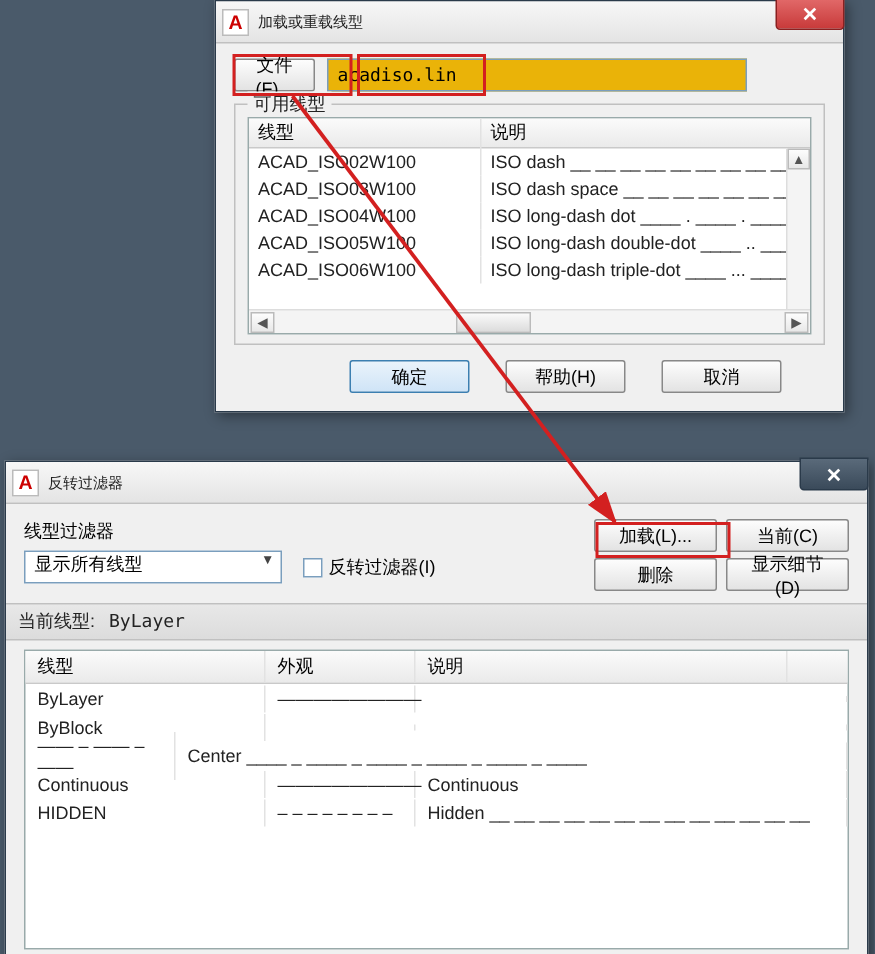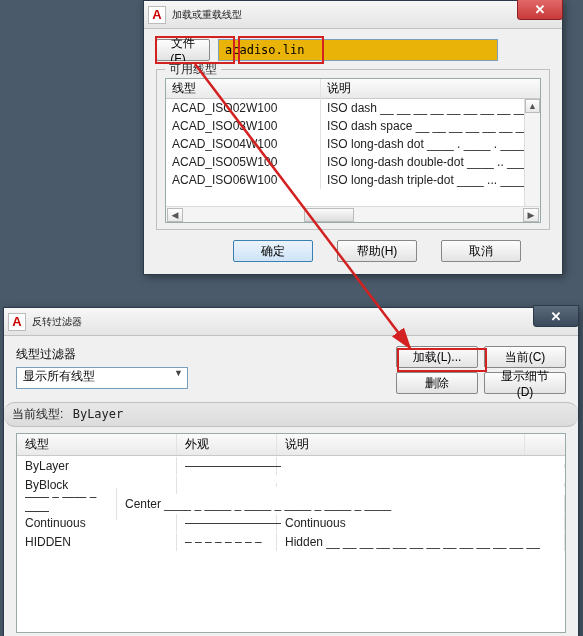--- a/index.html
+++ b/index.html
@@ -145,21 +145,21 @@
     display: flex; align-items: flex-start; justify-content: space-between;
     padding: 0 4px 0 6px; font-size: 12px;
   }
   .combo .chev { font-size: 9px; color: #444; }
   .chk { width: 13px; height: 13px; border: 1px solid #7a9ebd; background: #fff; display: inline-block; }
   .rightbtns { display: grid; grid-template-columns: auto auto; gap: 4px 6px; margin-left: auto; }
   .rightbtns .btn { width: 82px; }
   .curline {
     background: linear-gradient(#e8e8e8,#dcdcdc);
     border-top: 1px solid #c0c0c0; border-bottom: 1px solid #c0c0c0;
-    padding: 3px 8px; font-size: 12px; color: #222; border-radius: 11px;
+    padding: 3px 8px; font-size: 12px; color: #222;
   }
   .table2 {
     background: #fff; border: 1px solid #9aa;
     height: 200px;
   }
   .t2head, .t2row { display: flex; font-size: 12px; }
   .t2head {
     background: linear-gradient(#fbfbfb,#eaeaea);
     border-bottom: 1px solid #c9c9c9;
     height: 22px; align-items: center;
@@ -252,20 +252,24 @@
   </div>
   <div class="body-pad" style="padding-bottom:0;">
     <div class="filterrow" style="align-items:flex-start;">
       <div>
         <div style="font-size:12px;margin-bottom:4px;">线型过滤器</div>
         <div style="display:flex;align-items:center;gap:14px;">
           <div class="combo">
             <span>显示所有线型</span>
             <span class="chev">▼</span>
           </div>
+          <label style="display:flex;align-items:center;gap:4px;">
+            <span class="chk"></span>
+            <span>反转过滤器(I)</span>
+          </label>
         </div>
       </div>
       <div class="rightbtns">
         <button class="btn">加载(L)...</button>
         <button class="btn">当前(C)</button>
         <button class="btn">删除</button>
         <button class="btn">显示细节(D)</button>
       </div>
     </div>
   </div>

